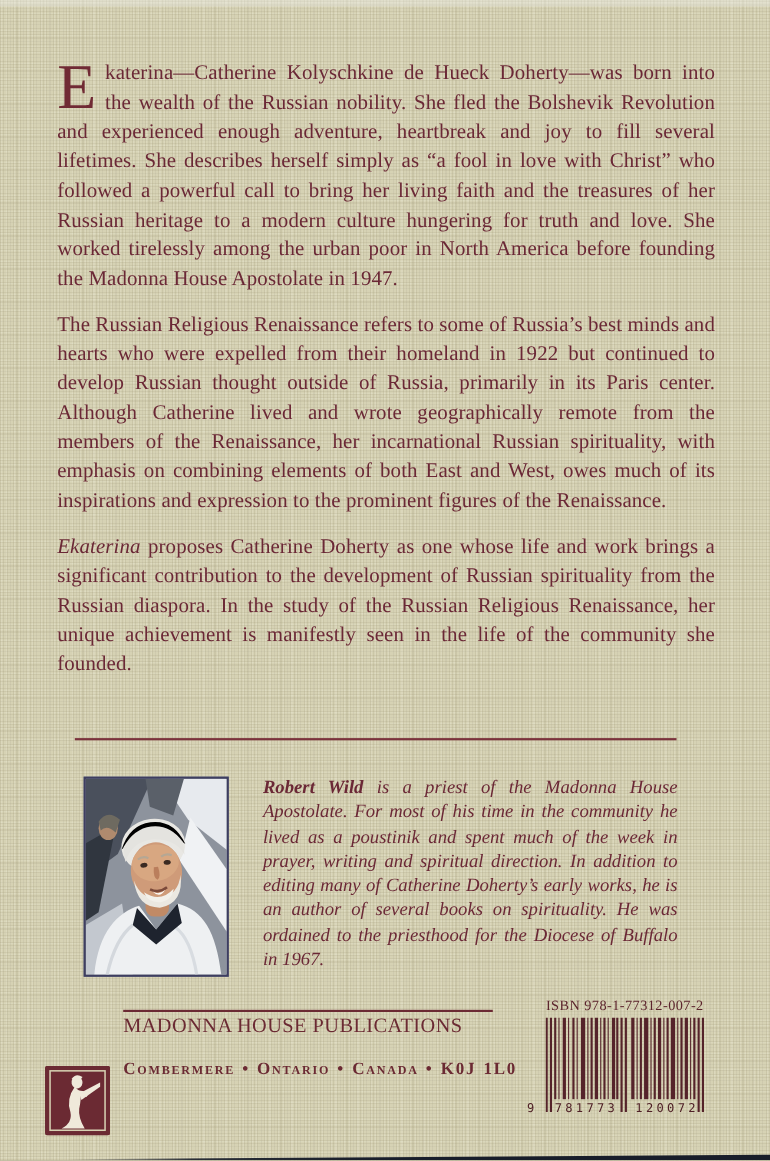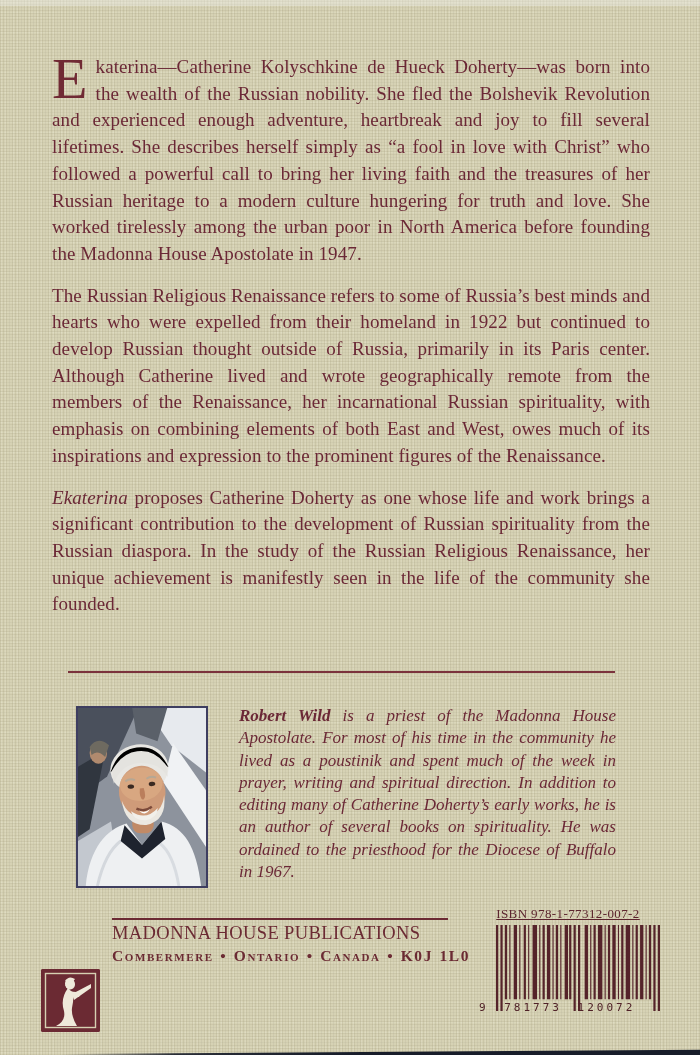--- a/index.html
+++ b/index.html
@@ -78,26 +78,25 @@
   .isbn-block {
     position: absolute;
     left: 478px; top: 906px; width: 180px;
     text-align: center;
   }
   .isbn-label {
     font-size: 13px;
     letter-spacing: 0.4px;
     color: #5c242d;
     white-space: nowrap;
-    text-decoration: underline;
   }
   .barcode-wrap {
     position: relative;
     margin: 3px 0 0 18px;
-    width: 164px; height: 86px;
+    width: 144px; height: 86px;
   }
   .barcode-wrap svg { display:block; width:100%; height:100%; }
   .barcode-digits {
     position: absolute;
     left: -17px; bottom: -3px;
     width: 170px;
     font-family: "DejaVu Sans Mono", monospace;
     font-size: 11px;
     letter-spacing: 3px;
     word-spacing: 6px;
@@ -123,21 +122,21 @@
     border-top: 2px solid #6b2a33;
     margin-bottom: 3px;
   }
   .publisher-name {
     font-size: 18.5px;
     letter-spacing: 0.4px;
     white-space: nowrap;
     color: #6b2a33;
   }
   .publisher-address {
-    margin-top: 3px;
+    margin-top: 19px;
     font-variant: small-caps;
     font-weight: bold;
     font-size: 15.5px;
     letter-spacing: 1.6px;
     word-spacing: 1px;
     white-space: nowrap;
     color: #6b2a33;
   }
 
   

